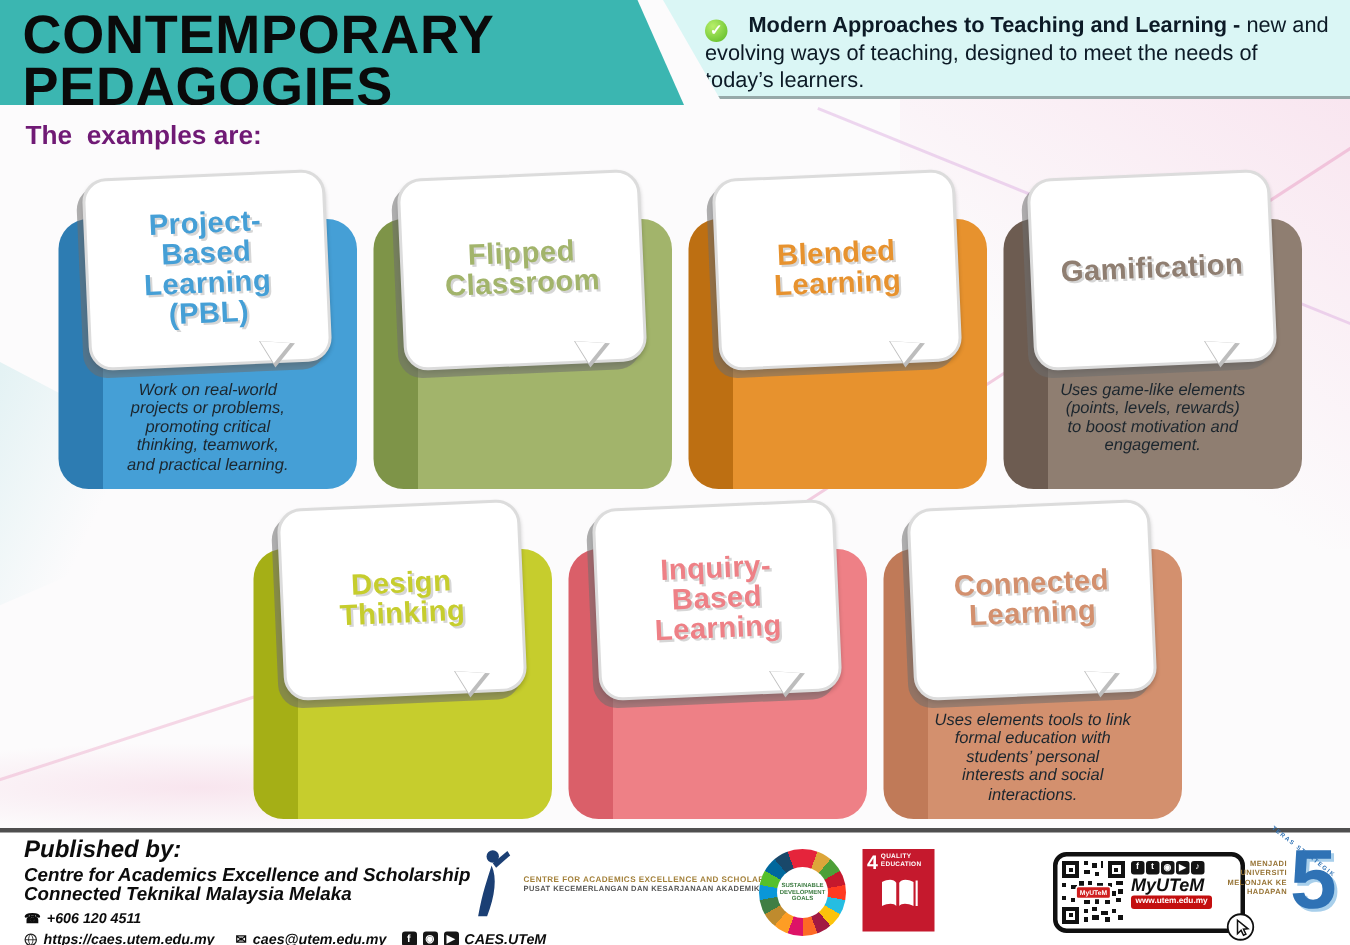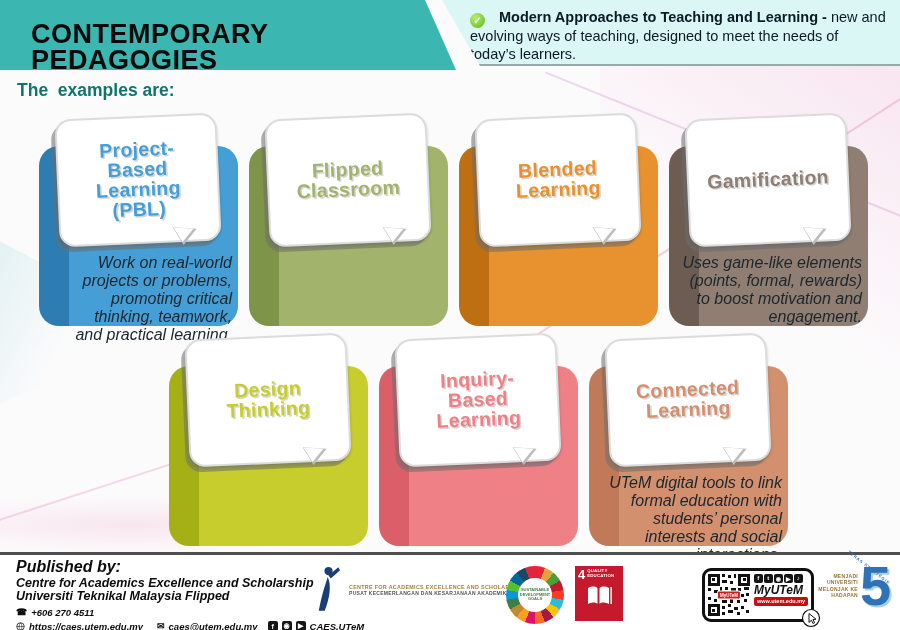--- a/index.html
+++ b/index.html
@@ -14,54 +14,54 @@
   .deco-tri-left{left:-50px;top:215px;width:220px;height:210px;
     background:linear-gradient(115deg,rgba(140,210,215,.35),rgba(255,255,255,0) 55%);
     clip-path:polygon(0 0,100% 55%,0 100%);}
   .deco-bottom{left:0;top:495px;width:380px;height:60px;
     background:radial-gradient(ellipse at 35% 50%,rgba(240,185,210,.33),rgba(255,255,255,0) 70%);}
   .deco-line3{width:420px;height:1.5px;background:rgba(231,148,190,.35);top:470px;left:-60px;transform:rotate(-18deg);}
 
   
   .header-teal{position:absolute;left:0;top:0;width:470px;height:70px;z-index:2;
     background:#3bb6b1;clip-path:polygon(0 0,425px 0,456px 100%,0 100%);}
-  .header-title{margin:16px;padding:5px 0 0 15px;font-size:27px;line-height:.98;font-weight:bold;
+  .header-title{margin:0;padding:5px 0 0 15px;font-size:36px;line-height:.98;font-weight:bold;
     color:#0a0a0a;letter-spacing:.5px;white-space:pre-line;}
   .header-panel{position:absolute;left:418px;top:0;right:0;height:66px;z-index:1;
     background:#daf6f5;clip-path:polygon(24px 0,100% 0,100% 100%,62px 100%);}
   .header-panel::after{content:"";position:absolute;left:58px;right:0;bottom:0;height:2px;background:#97a9a9;}
   .panel-text{position:absolute;inset:0;padding:9px 12px 0 52px;
     font-size:14.5px;line-height:1.18;color:#0c1a26;}
   .panel-bold{font-weight:bold;}
   .check-icon{display:inline-flex;align-items:center;justify-content:center;width:15px;height:15px;
     border-radius:50%;background:radial-gradient(circle at 35% 30%,#b8ef6a,#58b822);color:#fff;
     font-size:10px;font-weight:bold;margin-right:14px;vertical-align:-2px;}
   .intro{position:absolute;left:17px;top:80px;z-index:2;font-size:17.5px;font-weight:bold;
-    color:#0f766e;white-space:pre;}
+    color:#701a75;white-space:pre;}
 
   
   .card{position:absolute;width:199px;height:212px;z-index:2;}
   .pos-r1c1{left:39px;top:116px}.pos-r1c2{left:249px;top:116px}
   .pos-r1c3{left:459px;top:116px}.pos-r1c4{left:669px;top:116px}
   .pos-r2c1{left:169px;top:336px}.pos-r2c2{left:379px;top:336px}.pos-r2c3{left:589px;top:336px}
   .card-bg{position:absolute;left:0;top:30px;width:100%;height:180px;border-radius:20px;
     background:linear-gradient(90deg,var(--cd) 0 15%,var(--cl) 15%);}
   .bubble{position:absolute;left:18px;top:0;width:158px;height:124px;background:#fff;
     border:2px solid #dcdcdc;border-radius:16px;transform:rotate(-2.5deg);
     box-shadow:-4px 5px 0 rgba(110,110,110,.55),0 2px 3px rgba(0,0,0,.2);
     display:flex;align-items:center;justify-content:center;}
   .bubble::before{content:"";position:absolute;bottom:-17px;right:24px;width:0;height:0;
     border:12px solid transparent;border-top:17px solid #bdbdbd;transform:rotate(6deg);}
   .bubble::after{content:"";position:absolute;bottom:-12px;right:27px;width:0;height:0;
     border:10px solid transparent;border-top:14px solid #fff;transform:rotate(6deg);}
   .card-title{font-size:19.5px;font-weight:bold;line-height:1.02;text-align:center;
     color:var(--cl);white-space:pre-line;letter-spacing:.3px;
     text-shadow:1.5px 1.5px 0 rgba(90,90,90,.25);}
-  .card-desc{position:absolute;top:138px;left:6px;right:6px;text-align:right;
-    font-size:16px;font-style:italic;color:#1c262e;line-height:1.13;white-space:pre-line;}
+  .card-desc{position:absolute;top:138px;left:6px;right:6px;text-align:center;
+    font-size:11px;font-style:italic;color:#1c262e;line-height:1.13;white-space:pre-line;}
 
   
   .footer{position:absolute;left:0;top:552px;width:900px;height:78px;background:#fff;
     border-top:3px solid #4f4f4f;z-index:3;}
   .pub-block{position:absolute;left:16px;top:3px;color:#0c0c0c;font-style:italic;}
   .pub-title{font-size:16px;font-weight:bold;margin:0 0 1px 0;}
   .pub-org{font-size:12.5px;font-weight:bold;line-height:1.07;}
   .contact-row{font-size:9.5px;font-weight:bold;margin-top:3px;display:flex;align-items:center;gap:4px;}
   .glyph-icon{font-style:normal;font-size:9px;}
   .mini-sq{display:inline-flex;align-items:center;justify-content:center;width:10px;height:10px;
@@ -86,21 +86,21 @@
     text-align:center;font-size:4px;font-weight:bold;color:#3f7e44;line-height:1.1;}
 
   .sdg-tile{position:absolute;top:11px;width:48px;height:55px;color:#fff;padding:3px;box-sizing:border-box;}
   .sdg4{left:575px;background:#c5192d;}
   .sdg16{left:637px;background:#00689d;}
   .sdg-head{display:flex;gap:2px;align-items:flex-start;}
   .sdg-num{font-size:13px;font-weight:bold;line-height:.9;}
   .sdg-label{font-size:4.3px;font-weight:bold;line-height:1.15;letter-spacing:.2px;white-space:pre-line;}
   .sdg-icon-wrap{display:flex;justify-content:center;margin-top:4px;}
 
-  .myutem{position:absolute;left:702px;top:13px;width:112px;height:54px;border:3px solid #101010;
+  .myutem{position:absolute;left:702px;top:13px;width:128px;height:54px;border:3px solid #101010;
     border-radius:9px;background:#fff;display:flex;padding:3px;gap:4px;box-sizing:border-box;}
   .qr-wrap{position:relative;flex:none;width:42px;height:42px;}
   .qr-label{position:absolute;left:50%;top:50%;transform:translate(-50%,-50%);background:#cf1f1f;
     color:#fff;font-size:4.5px;font-weight:bold;padding:1px 2px;border:1px solid #fff;border-radius:2px;}
   .myutem-col{display:flex;flex-direction:column;gap:1px;min-width:0;}
   .socials{display:flex;gap:1.5px;}
   .soc-sq{display:inline-flex;align-items:center;justify-content:center;width:8.5px;height:8.5px;
     background:#141414;color:#fff;border-radius:2px;font-size:6px;font-weight:bold;}
   .myutem-word{font-size:12px;font-weight:bold;font-style:italic;color:#0e0e0e;line-height:1;}
   .web-banner{background:#c40f0f;color:#fff;font-size:5.5px;font-weight:bold;padding:1.5px 3px;
@@ -169,21 +169,21 @@
 Learning</div>
     </div>
   </div>
 
   <div class="card pos-r1c4" style="--cl: #8f7e71; --cd: #6d5c51;">
     <div class="card-bg"></div>
     <div class="bubble">
       <div class="card-title">Gamification</div>
     </div>
     <div class="card-desc">Uses game-like elements
-(points, formal, rewards)
+(points, levels, rewards)
 to boost motivation and
 engagement.</div>
   </div>
 
   <div class="card pos-r2c1" style="--cl: #c6cd2d; --cd: #a5af16;">
     <div class="card-bg"></div>
     <div class="bubble">
       <div class="card-title">Design
 Thinking</div>
     </div>
@@ -197,36 +197,36 @@
 Learning</div>
     </div>
   </div>
 
   <div class="card pos-r2c3" style="--cl: #d3906e; --cd: #c07a58;">
     <div class="card-bg"></div>
     <div class="bubble">
       <div class="card-title">Connected
 Learning</div>
     </div>
-    <div class="card-desc">UTeM digital tools to link
+    <div class="card-desc">Uses elements tools to link
 formal education with
 students’ personal
 interests and social
 interactions.</div>
   </div>
 
   <div class="footer">
 
     <div class="pub-block">
       <p class="pub-title">Published by:</p>
       <div class="pub-org">Centre for Academics Excellence and Scholarship</div>
-      <div class="pub-org">Universiti Teknikal Malaysia Flipped</div>
+      <div class="pub-org">Connected Teknikal Malaysia Melaka</div>
       <div class="contact-row">
         <span class="glyph-icon">☎</span>
-        <span>+606 270 4511</span>
+        <span>+606 120 4511</span>
       </div>
       <div class="contact-row">
         <svg class="globe-svg" width="9" height="9" viewBox="0 0 12 12">
             <circle cx="6" cy="6" r="5" fill="none" stroke="#222" stroke-width="1.1"></circle>
             <path d="M1 6h10M6 1c2.6 2.6 2.6 7.4 0 10M6 1c-2.6 2.6-2.6 7.4 0 10" stroke="#222" fill="none" stroke-width=".8"></path>
           </svg>
         <span>https://caes.utem.edu.my</span>
         <span class="glyph-icon" style="margin-left:10px">✉</span>
         <span>caes@utem.edu.my</span>
         <span class="mini-sq" style="margin-left:6px">f</span>

